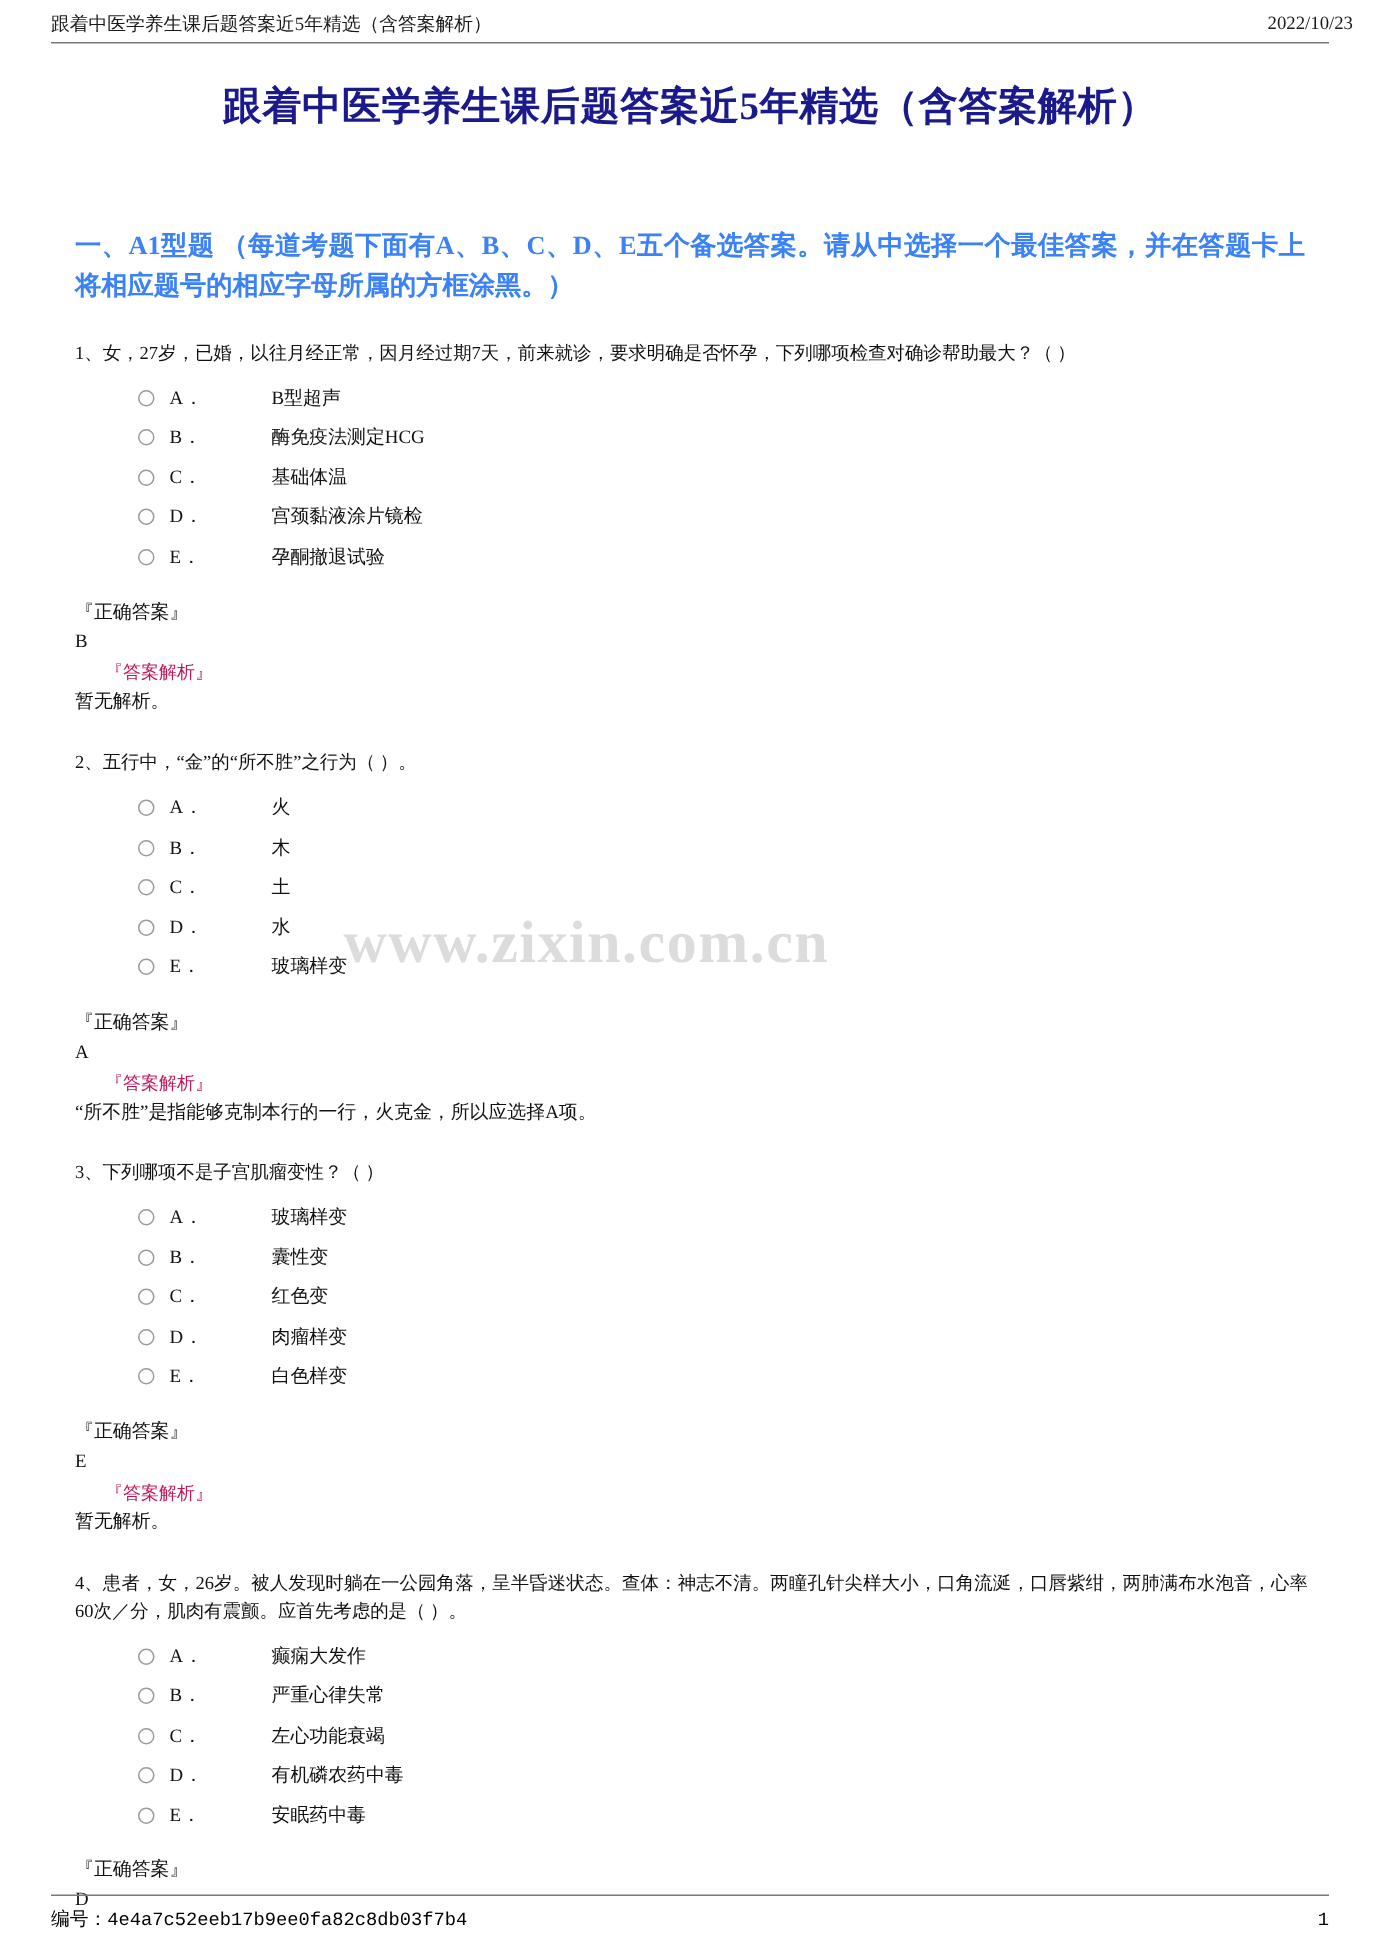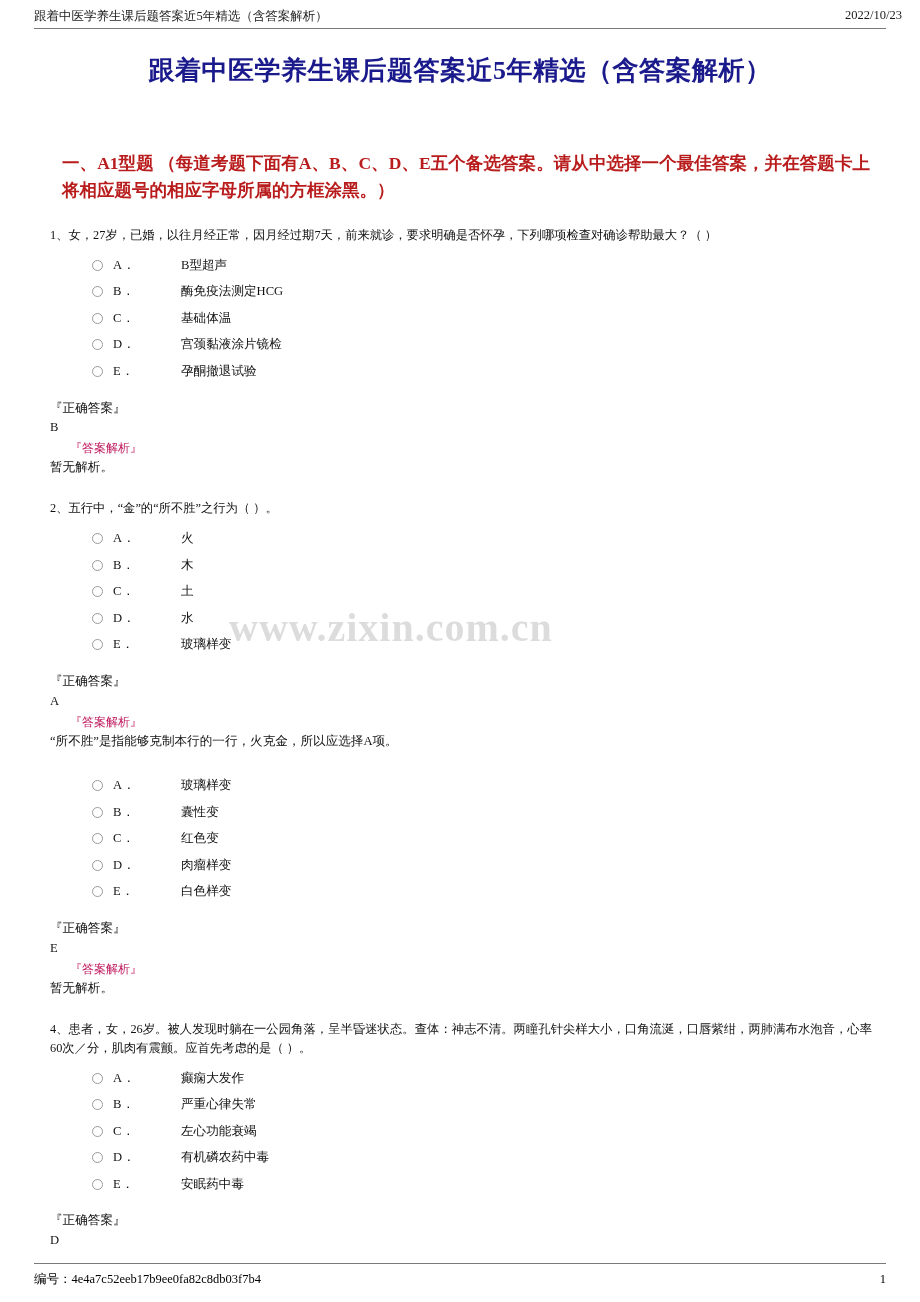--- a/index.html
+++ b/index.html
@@ -58,20 +58,21 @@
   }
   .ftr {
     position: absolute;
     bottom: 14px;
     left: 34px;
     width: 852px;
     font-size: 12.5px;
     display: flex;
     justify-content: space-between;
     align-items: center;
+    font-family: Liberation Mono, monospace;
   }
   .ftr-left { white-space: nowrap; }
   .ftr-right { white-space: nowrap; }
 
   
   .content {
     position: absolute;
     top: 40px;
     left: 44px;
     width: 832px;
@@ -82,23 +83,23 @@
     font-weight: bold;
     color: #1a1a8c;
     text-align: center;
     letter-spacing: 0.5px;
     margin: 14px 0 0 0;
     line-height: 1.3;
   }
   .section-head {
     font-size: 17.5px;
     font-weight: bold;
-    color: #b91c1c;
+    color: #3b82f6;
     line-height: 1.55;
-    margin: 62px 0 0 12px;
+    margin: 62px 0 0 0;
     padding: 0 6px 0 6px;
     text-align: justify;
   }
   .q-block { margin-top: 22px; }
   .q-stem {
     font-size: 12.3px;
     line-height: 1.55;
     color: #111;
     padding: 0 4px 0 6px;
     text-align: justify;
@@ -260,20 +261,21 @@
       </ul>
       <div class="ans-wrap">
         <div class="ans-label">『正确答案』</div>
         <div class="ans-value">A</div>
         <div class="exp-label">『答案解析』</div>
         <div class="exp-value">“所不胜”是指能够克制本行的一行，火克金，所以应选择A项。</div>
       </div>
     </div>
 
     <div class="q-block">
+      <div class="q-stem">3、下列哪项不是子宫肌瘤变性？（    ）</div>
       <ul class="opts">
         <li class="opt">
           <span class="radio"></span>
           <span class="opt-letter">A．</span>
           <span class="opt-text">玻璃样变</span>
         </li>
         <li class="opt">
           <span class="radio"></span>
           <span class="opt-letter">B．</span>
           <span class="opt-text">囊性变</span>

